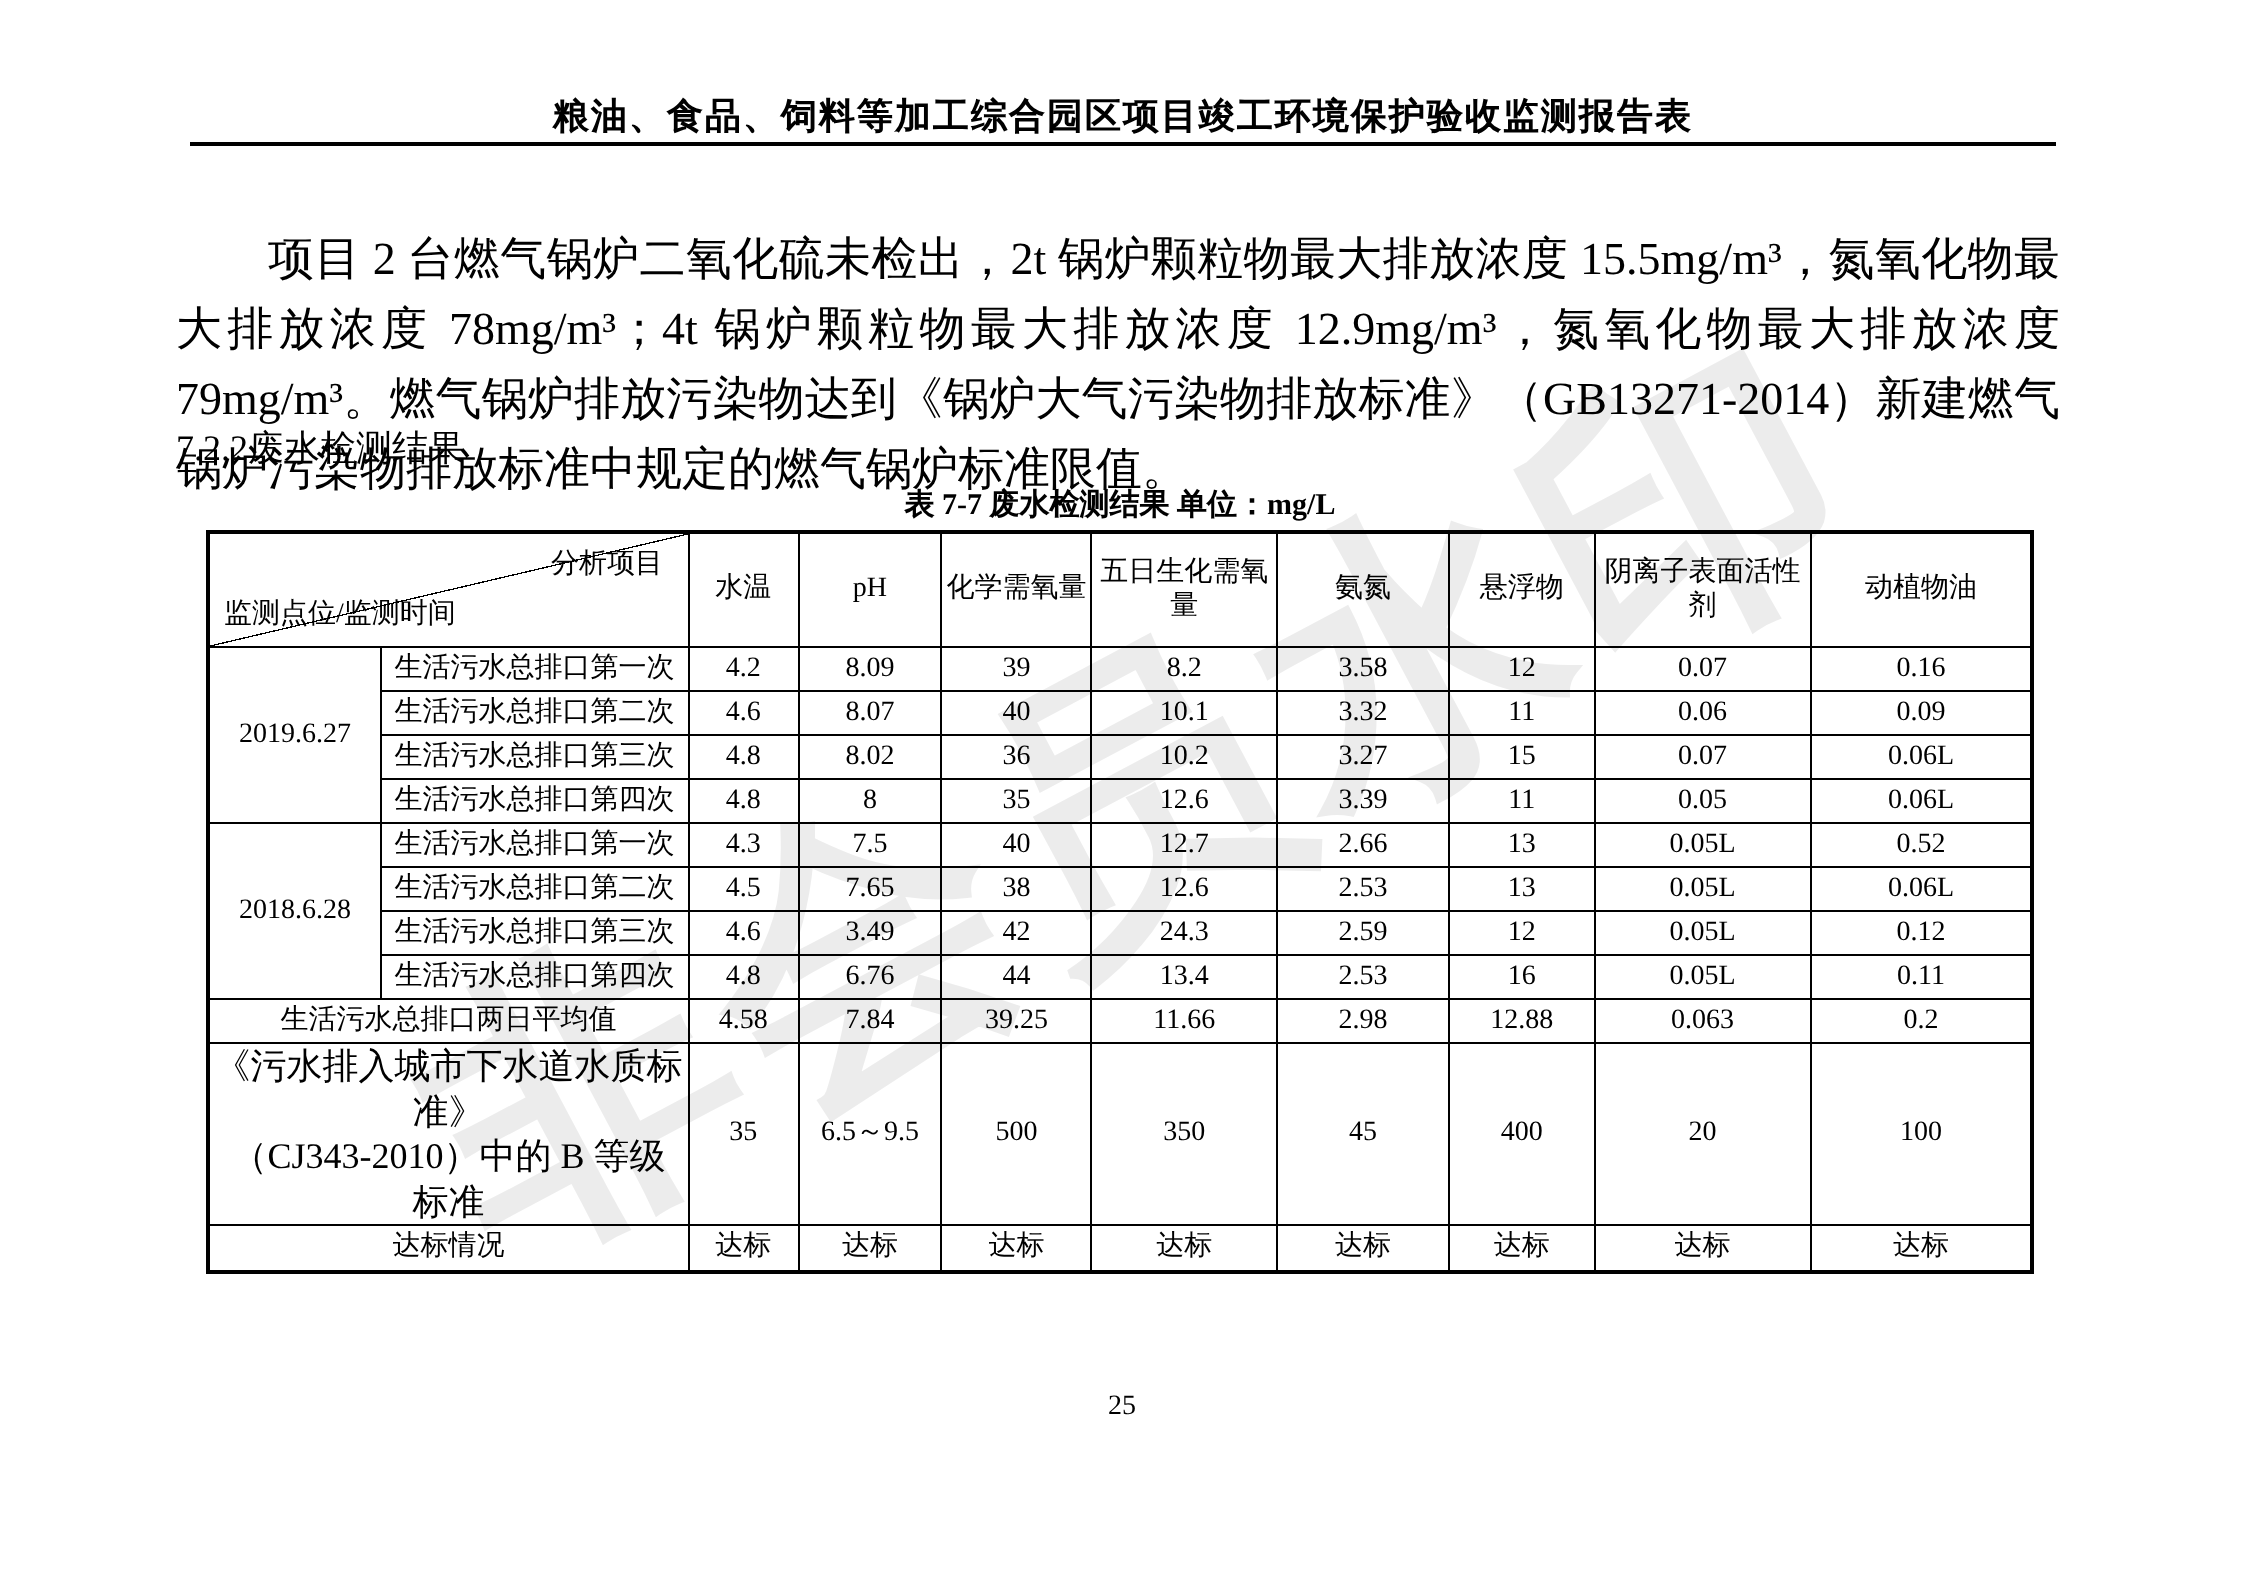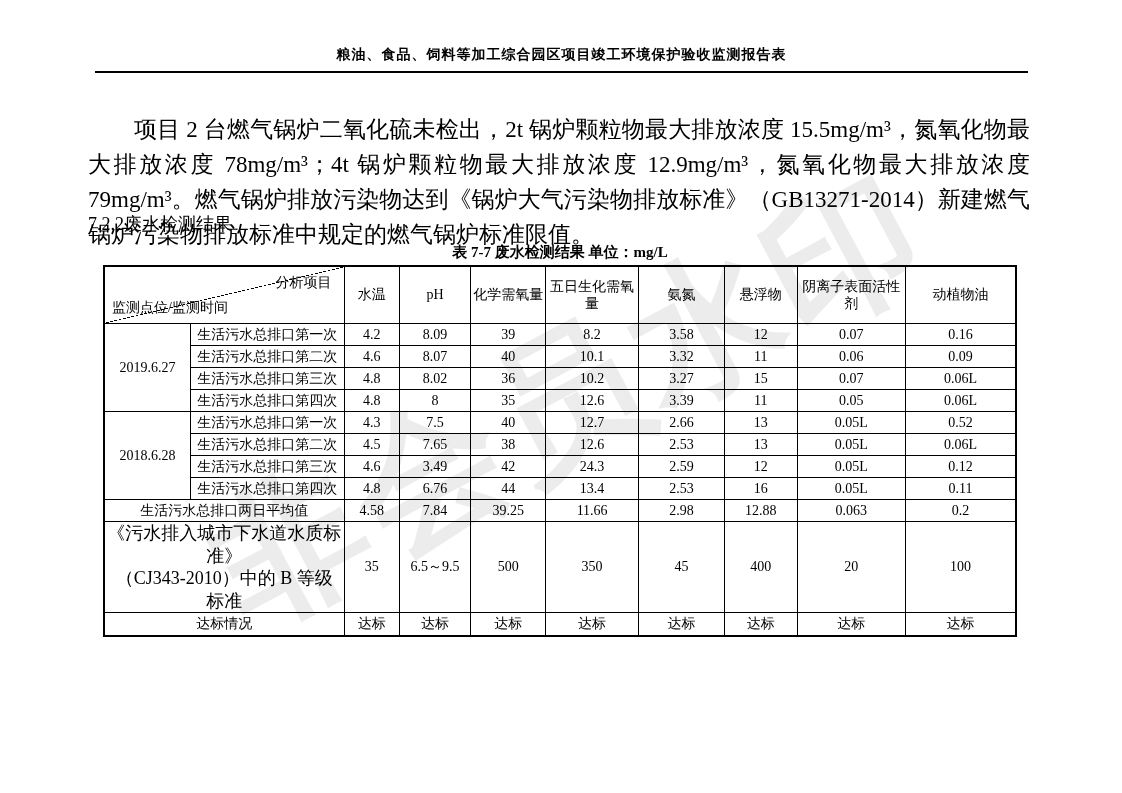--- a/index.html
+++ b/index.html
@@ -8,21 +8,21 @@
     width:1122px;height:793px;
     background:#ffffff;
     margin:0 auto;
     overflow:hidden;
     font-family:"Liberation Serif","DejaVu Serif",serif;
     color:#000;
   }
   
   .doc-header{
     position:absolute;top:46px;left:95px;width:933px;
-    text-align:center;font-size:14px;font-weight:bold;letter-spacing:1px;
+    text-align:center;font-size:18px;font-weight:bold;letter-spacing:1px;
   }
   .doc-header-rule{
     position:absolute;top:71px;left:95px;width:933px;height:0;
     border-top:2px solid #000;
   }
   
   .para{
     position:absolute;left:88px;width:942px;
     font-size:23px;line-height:35px;
     text-align:justify;text-justify:inter-ideograph;
@@ -253,14 +253,15 @@
             <td>达标</td>
             <td>达标</td>
           </tr>
         </tbody>
     </table>
   </div>
 
 
   <div class="watermark">非会员水印</div>
 
+  <div class="page-number">25</div>
 
 </div>
 
 </body></html>

